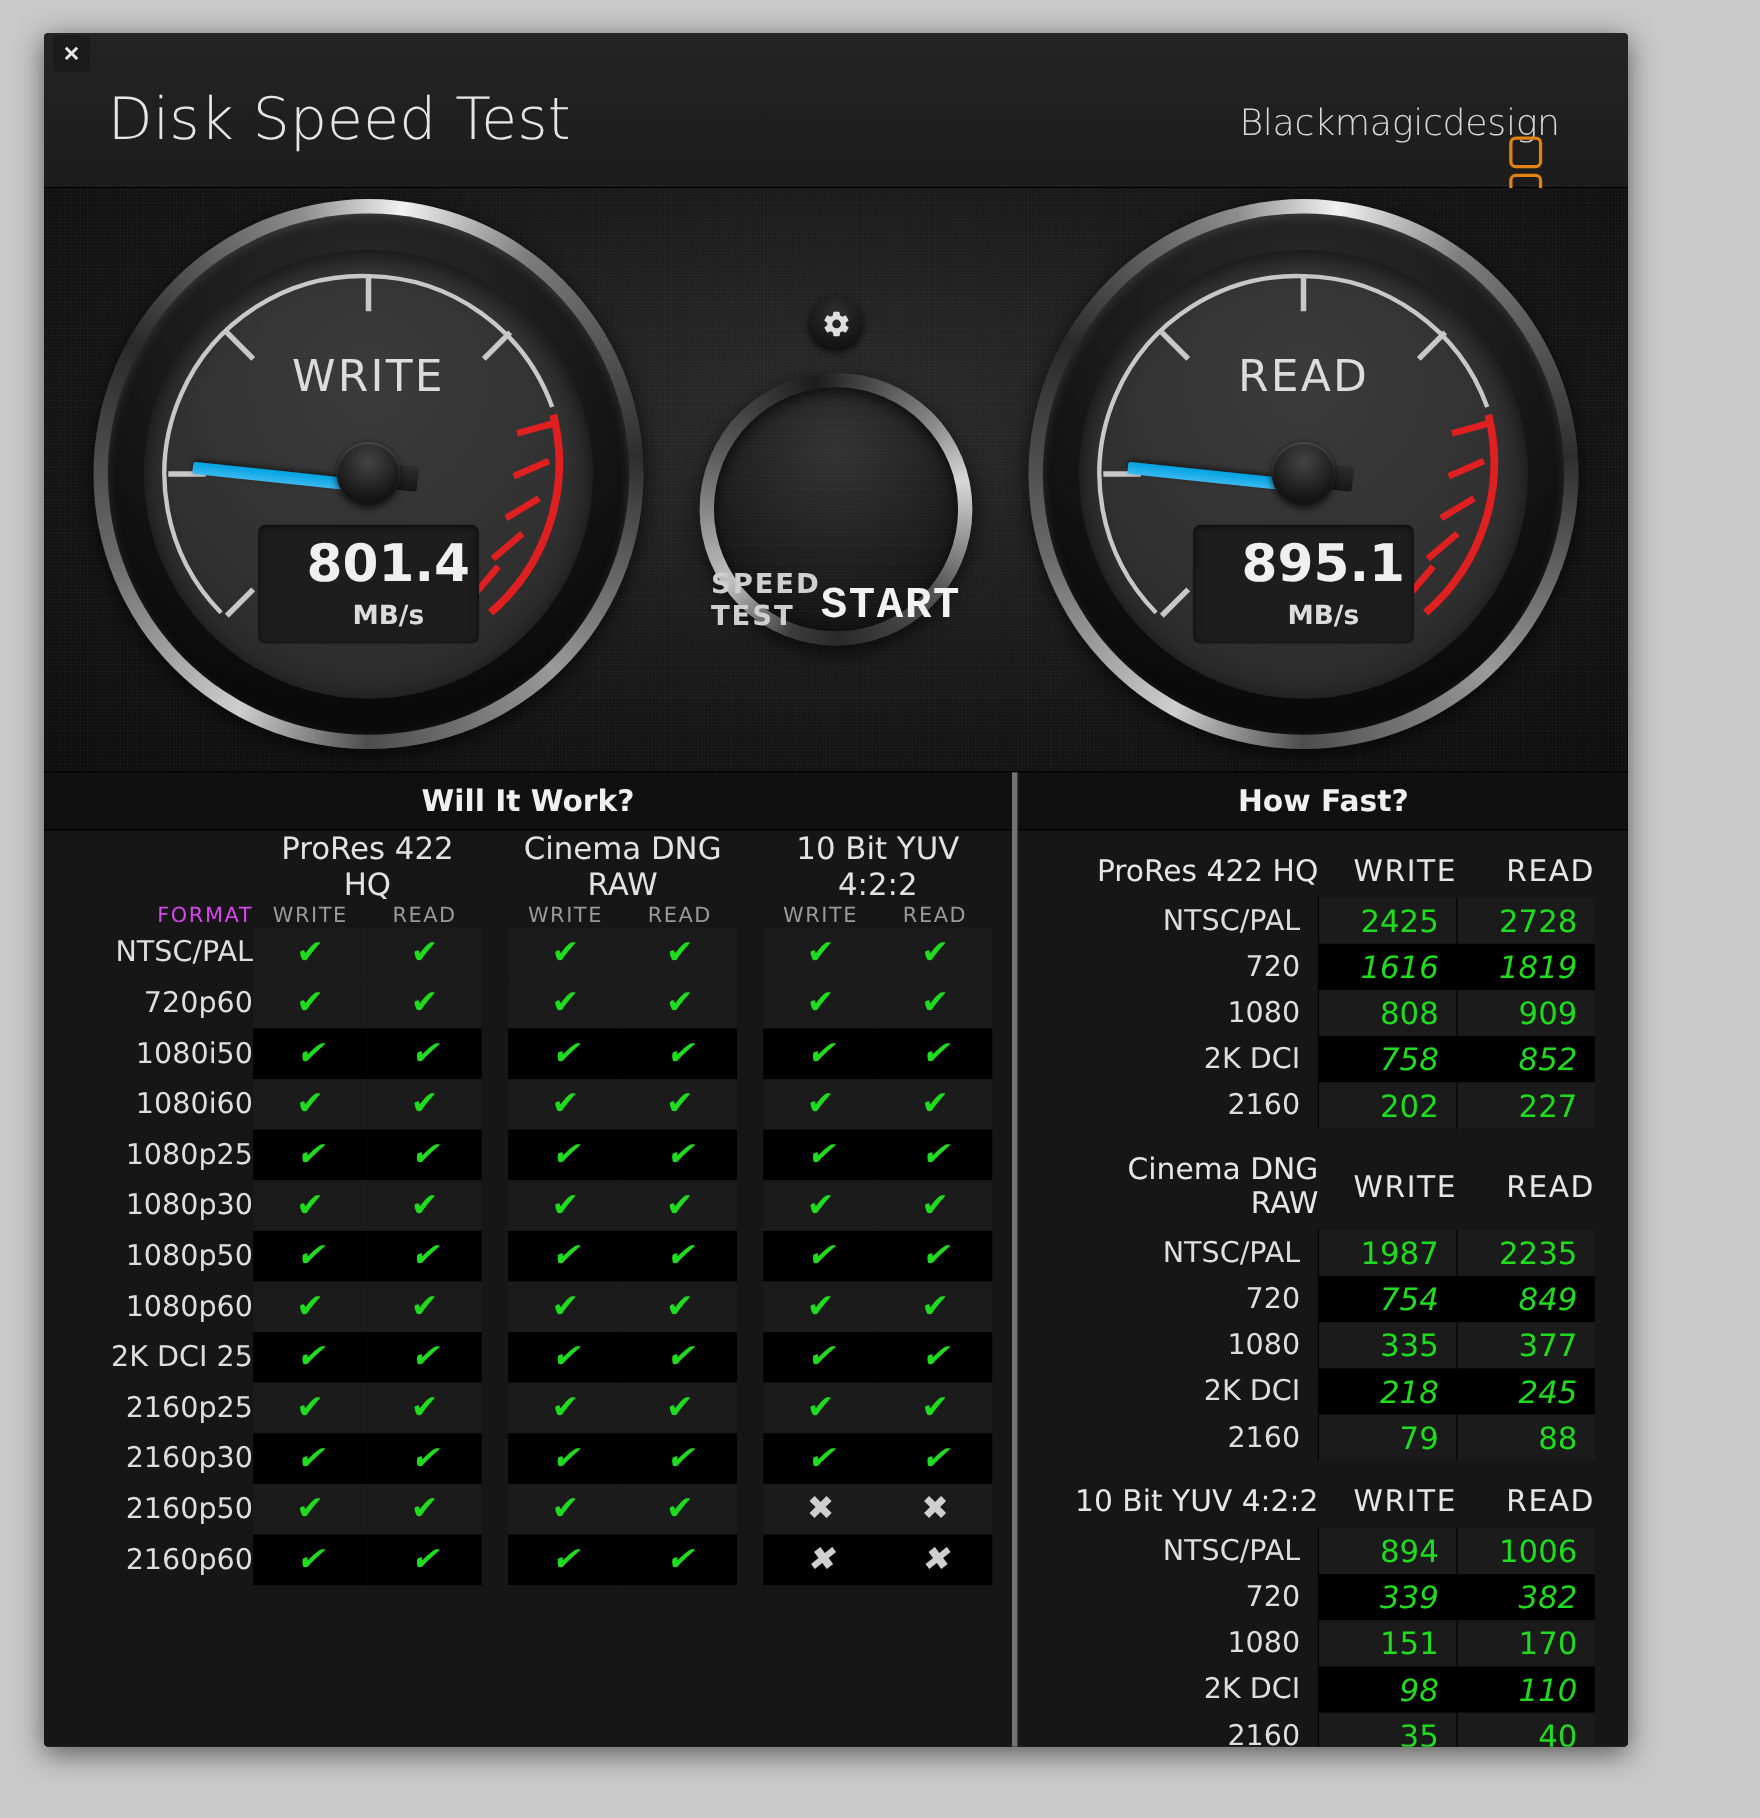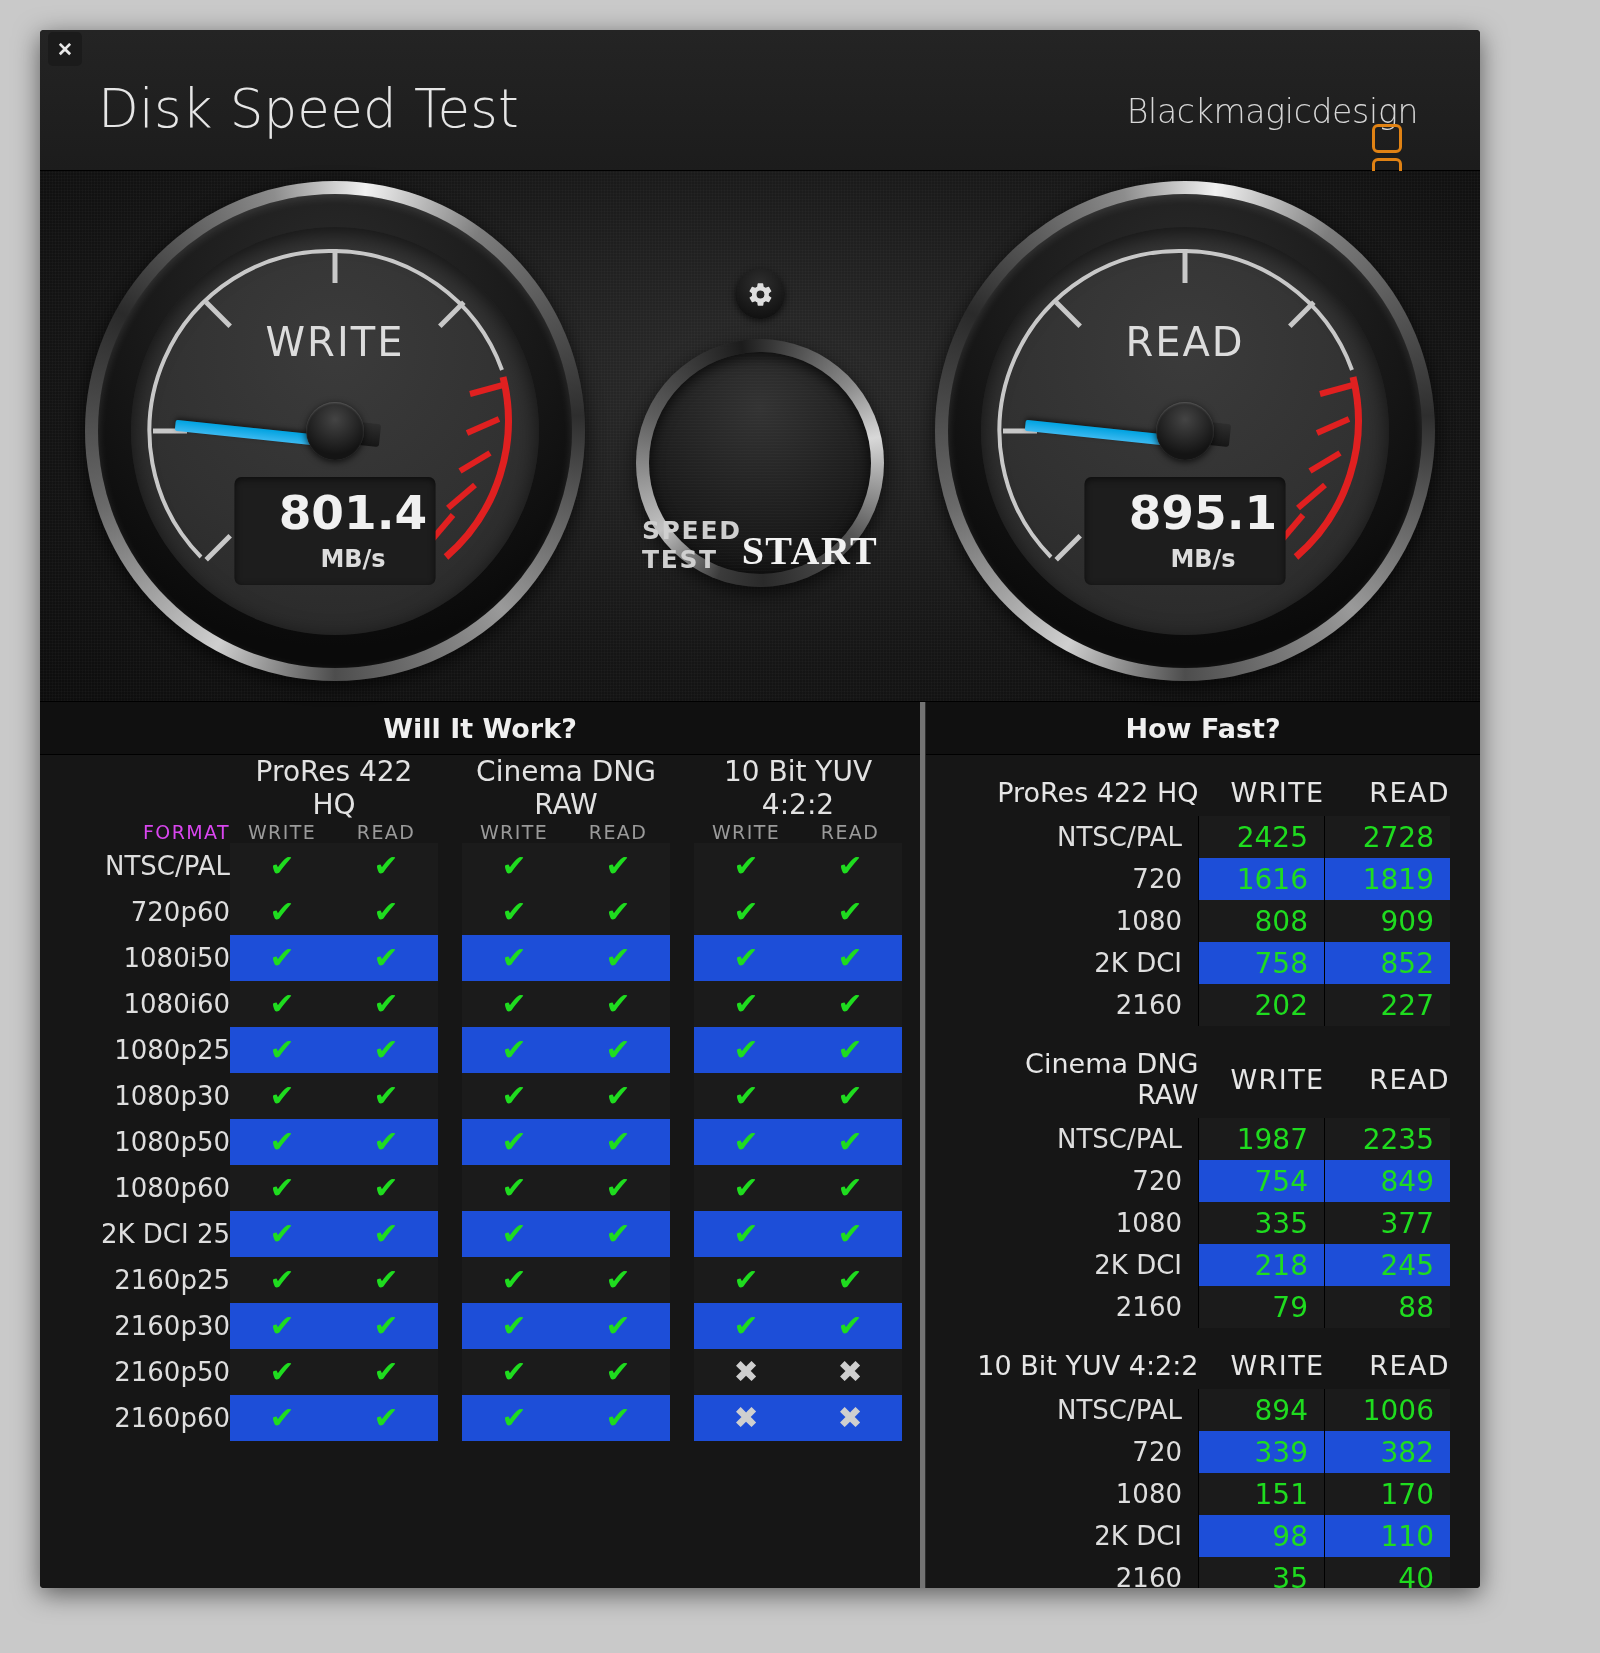--- a/index.html
+++ b/index.html
@@ -133,21 +133,21 @@
     background:
       repeating-linear-gradient(0deg,rgba(255,255,255,.02) 0 1px,transparent 1px 3px),
       radial-gradient(circle at 50% 25%,#333 0%,#1d1d1d 58%,#0c0c0c 100%);
     display:flex;flex-direction:row;align-items:flex-end;justify-content:center;
     cursor:pointer;
     box-shadow:inset 0 4px 14px rgba(0,0,0,.75);
   }
   .start-btn .l1{color:#cfcfcf;font-size:25px;font-weight:600;letter-spacing:1.7px;
     font-family:"DejaVu Sans",sans-serif;}
   .start-btn .l2{color:#f2f2f2;font-size:40px;font-weight:700;letter-spacing:1.5px;margin-top:3px;
-    font-family:Liberation Serif, serif;}
+    font-family:Liberation Mono, monospace;}
   
   .lower{display:flex;height:886px;background:#161616;}
   .panel-left{width:880px;border-right:5px solid #737373;}
   .panel-right{flex:1;border-left:1px solid #2e2e2e;}
   .panel-head{
     height:52px;display:flex;align-items:center;justify-content:center;
     background:#101010;border-bottom:1px solid #000;
     color:#f0f0f0;font-size:27px;font-weight:700;
     font-family:"DejaVu Sans",sans-serif;
   }
@@ -173,21 +173,21 @@
     color:#dedede;font-size:26px;text-align:right;padding:0 16px 0 0;white-space:nowrap;
     font-family:"DejaVu Sans",sans-serif;
   }
   .mark{
     text-align:center;height:46px;width:104px;
     font-size:30px;line-height:46px;
   }
   .mark.ok{color:#1fdc1f;}
   .mark.no{color:#cfcfcf;}
   .zebra-a{background:#1b1b1b;}
-  .zebra-b{background:#1d4ed8;}
+  .zebra-b{background:#000000;font-style:italic;}
   .gapcol{width:24px;}
   
   .hf{padding:0 30px;}
   .hf-sec{margin-top:22px;}
   .hf-title td{
     color:#e6e6e6;font-size:27px;text-align:right;padding:0 0 8px 0;
     font-family:"DejaVu Sans",sans-serif;
   }
   .hf-colhead{
     color:#9a9a9a;font-size:19px;letter-spacing:1.4px;text-align:center;

